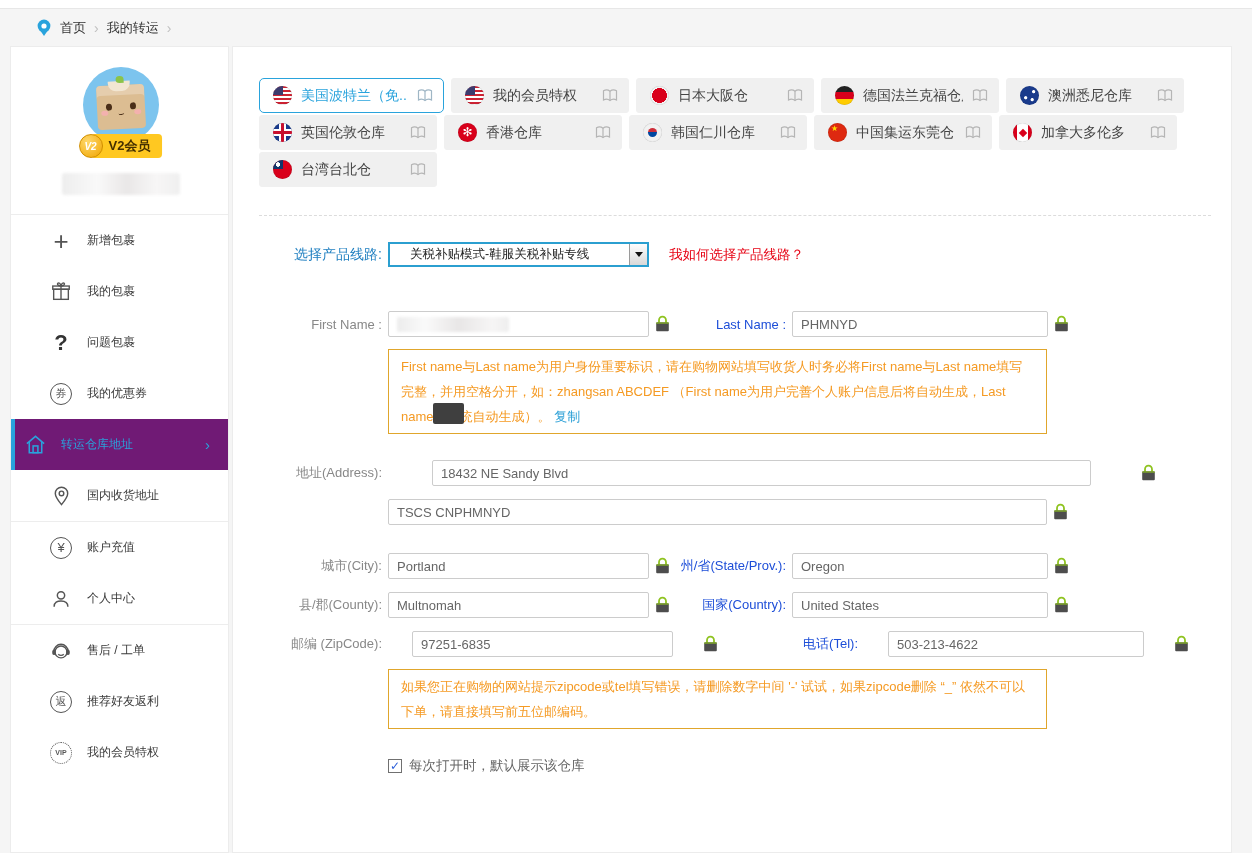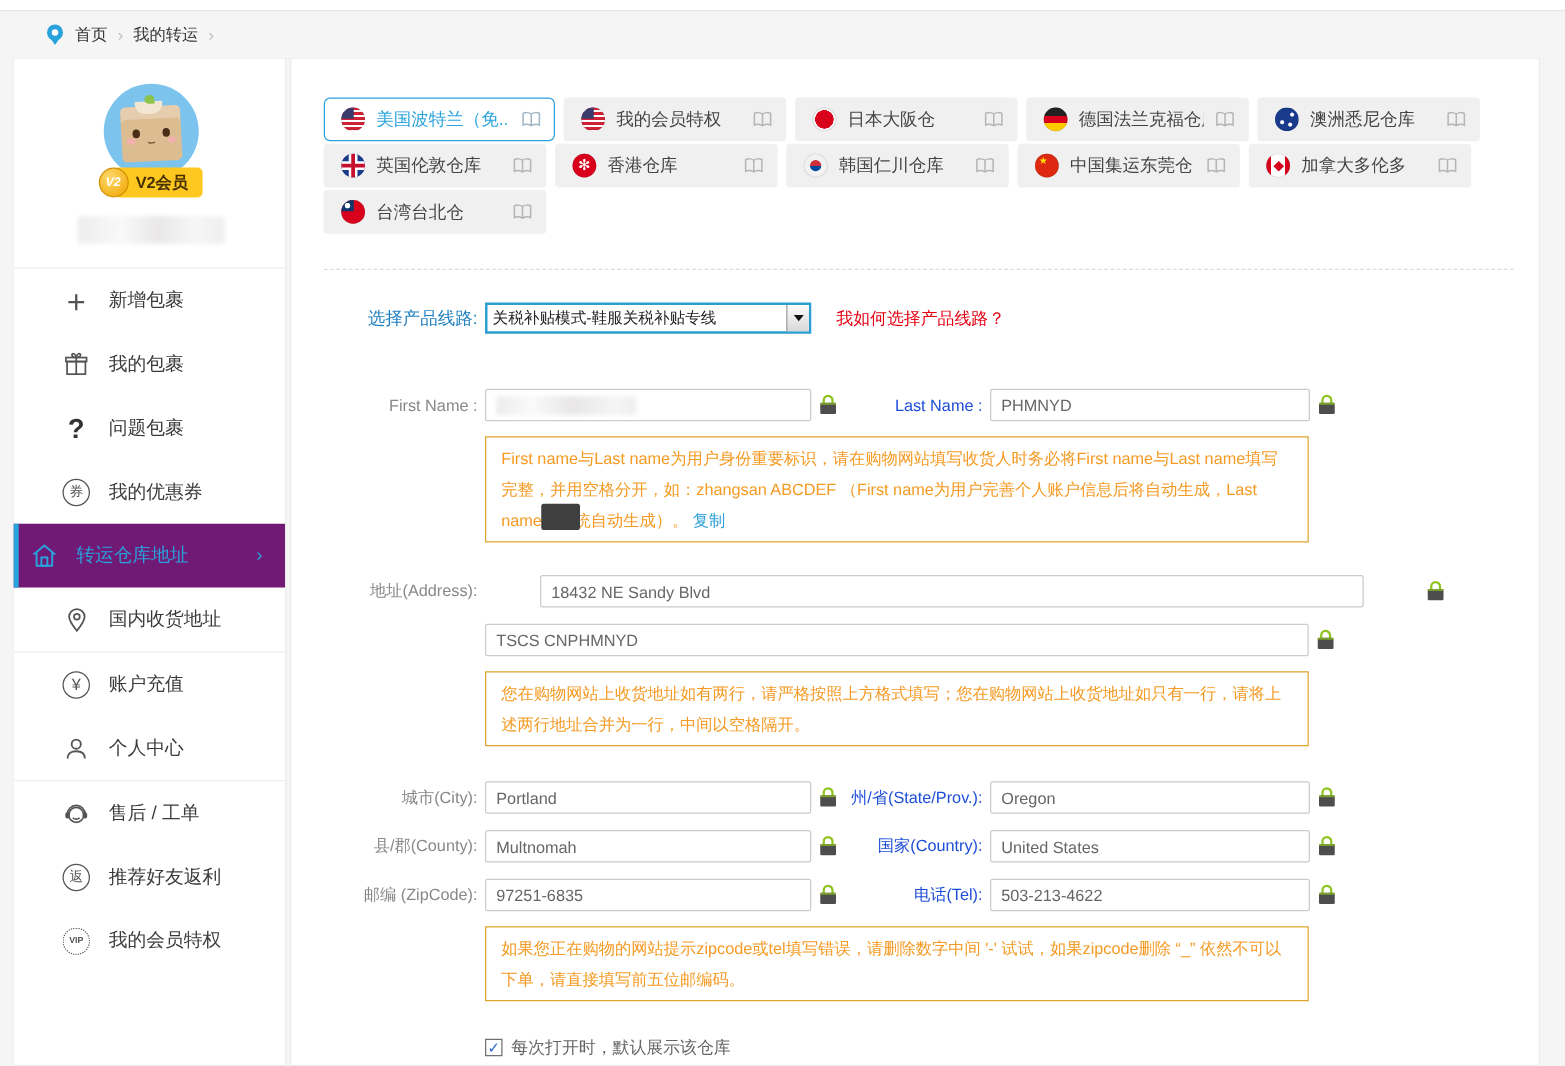--- a/index.html
+++ b/index.html
@@ -25,21 +25,21 @@
   .box-face .cheek.l{left:4px} .box-face .cheek.r{right:4px}
   .box-face .mouth { position:absolute; left:21px; top:26px; width:6px; height:4px; border-bottom:1.5px solid #4a2e18; border-radius:50%; }
   .vbadge { position:absolute; left:50%; top:87px; transform:translateX(-50%); display:flex; align-items:center; }
   .vbadge .pill { background:#ffc821; color:#463000; font-size:13px; font-weight:bold; padding:3px 12px 3px 18px; border-radius:4px; margin-left:-12px; white-space:nowrap; }
   .vbadge .medal { width:24px; height:24px; border-radius:50%; background:radial-gradient(circle at 35% 30%,#ffd86b,#f0a500); border:1px solid #d18f00; color:#fff; font-size:10px; font-weight:bold; font-style:italic; display:flex; align-items:center; justify-content:center; z-index:1; }
   .nameblur { position:absolute; left:50%; top:126px; transform:translateX(-50%); width:118px; height:22px; border-radius:3px;
     background:linear-gradient(90deg,#ededed,#f9f9f9 30%,#e9e7e7 55%,#f7f6f6 80%,#efefef); filter:blur(1.5px); }
   
   .menu { border-top:1px solid #ededed; }
   .mi { position:relative; height:51px; display:flex; align-items:center; padding-left:38px; gap:14px; cursor:pointer; }
-  .mi .lbl { font-size:15px; color:#3a3a3a; }
+  .mi .lbl { font-size:12px; color:#3a3a3a; }
   .mi.active { background:#701a75;padding-left:12px; }
   .mi.active::before { content:""; position:absolute; left:0; top:0; width:4px; height:100%; background:#29a3dc; }
   .mi.active .lbl { color:#29a3dc; }
   .mi .chev { position:absolute; right:18px; color:#29a3dc; font-size:15px; }
   .mi .micon { width:24px; display:flex; align-items:center; justify-content:center; flex:none; }
   .gl { font-size:24px; color:#555; font-weight:400; line-height:1; }
   .cicon { width:22px; height:22px; border:1.5px solid #555; border-radius:50%; display:flex; align-items:center; justify-content:center; font-size:11px; color:#555; }
   .cicon.vip { border-style:dotted; font-size:7px; font-weight:bold; }
   .mdiv { border-top:1px solid #ededed; }
   
@@ -72,21 +72,21 @@
   
   .dashline { width:952px; border-top:1px dashed #dcdcdc; margin-top:28px; }
   .frow { display:flex; align-items:center; }
   .flabel1 { width:129px; text-align:right; padding-right:6px; color:#888; font-size:13px; flex:none; }
   .flabel2 { width:116px; text-align:right; padding-right:6px; margin-left:6px; color:#1d4ed8; font-size:13px; flex:none; }
   .blue { color:#1f7fc0 !important; font-size:14px !important; }
   .inp { height:26px; border:1px solid #ccc; border-radius:2px; font-size:13px; color:#666; padding:0 8px; background:#fff; display:flex; align-items:center; }
   .w1 { width:261px; } .w2 { width:256px; } .wf { width:659px; }
   .copy { margin-left:6px; flex:none; cursor:pointer; }
   .sel { width:261px; height:25px; border:2px solid #2b9fd0; background:#fff; display:flex; align-items:center; cursor:pointer; }
-  .sel .sval { flex:1; font-size:12.5px; color:#222; padding-left:4px; white-space:nowrap; }
+  .sel .sval { flex:1; font-size:12.5px; color:#222; padding-left:20px; white-space:nowrap; }
   .sel .sbtn { width:18px; height:100%; border-left:1px solid #9a9a9a; background:linear-gradient(#fdfdfd,#d8d8d8); display:flex; align-items:center; justify-content:center; }
   .sel .sbtn::after { content:""; border:4px solid transparent; border-top:5px solid #111; margin-top:4px; }
   .redlink { color:#e60012; font-size:13.5px; margin-left:20px; cursor:pointer; }
   .notice { position:relative; margin-left:129px; width:659px; border:1px solid #e0a62c; color:#f59a23; font-size:13px; line-height:25px; padding:4px 12px; }
   .notice .cplink { color:#2a9fd6; cursor:pointer; }
   .darkbox { position:absolute; left:44px; top:53px; width:31px; height:21px; background:#3f3f3f; border-radius:2px; }
   .valblur { width:112px; height:15px; border-radius:2px;
     background:linear-gradient(90deg,#ececec,#fafafa 25%,#e8e6e6 55%,#f6f5f5 85%,#eee); filter:blur(1.6px); }
   .chkrow { display:flex; align-items:center; margin-left:129px; gap:7px; }
   .chk { width:14px; height:14px; border:1px solid #707070; background:#fff; display:flex; align-items:center; justify-content:center; font-size:12px; color:#2b5fd9; font-weight:bold; cursor:pointer; }
@@ -403,23 +403,20 @@
       </div>
     <span class="copy">
         <svg width="15" height="18" viewBox="0 0 15 18">
           <path d="M4 8V5.2a3.5 3.5 0 0 1 7 0V8" fill="none" stroke="#8fc320" stroke-width="1.8"></path>
           <rect x="1.2" y="7.2" width="12.6" height="9" rx="1" fill="#4d4d4d"></rect>
           <rect x="1.2" y="7.2" width="12.6" height="1.6" fill="#8fc320" opacity=".7"></rect>
         </svg>
       </span>
   </div>
 
-  <div class="notice" style="margin-top:12px;">
-    <span>您在购物网站上收货地址如有两行，请严格按照上方格式填写；您在购物网站上收货地址如只有一行，请将上述两行地址合并为一行，中间以空格隔开。</span>
-  </div>
 
   <div class="frow" style="margin-top:28px;">
     <span class="flabel1">城市(City):</span>
     <div class="inp w1">
         <span>Portland</span>
       </div>
     <span class="copy">
         <svg width="15" height="18" viewBox="0 0 15 18">
           <path d="M4 8V5.2a3.5 3.5 0 0 1 7 0V8" fill="none" stroke="#8fc320" stroke-width="1.8"></path>
           <rect x="1.2" y="7.2" width="12.6" height="9" rx="1" fill="#4d4d4d"></rect>
@@ -457,21 +454,21 @@
       </div>
     <span class="copy">
         <svg width="15" height="18" viewBox="0 0 15 18">
           <path d="M4 8V5.2a3.5 3.5 0 0 1 7 0V8" fill="none" stroke="#8fc320" stroke-width="1.8"></path>
           <rect x="1.2" y="7.2" width="12.6" height="9" rx="1" fill="#4d4d4d"></rect>
           <rect x="1.2" y="7.2" width="12.6" height="1.6" fill="#8fc320" opacity=".7"></rect>
         </svg>
       </span>
   </div>
 
-  <div class="frow" style="margin-top:13px;">
+  <div class="frow" style="margin-top:13px;gap:24px;">
     <span class="flabel1">邮编 (ZipCode):</span>
     <div class="inp w1">
         <span>97251-6835</span>
       </div>
     <span class="copy">
         <svg width="15" height="18" viewBox="0 0 15 18">
           <path d="M4 8V5.2a3.5 3.5 0 0 1 7 0V8" fill="none" stroke="#8fc320" stroke-width="1.8"></path>
           <rect x="1.2" y="7.2" width="12.6" height="9" rx="1" fill="#4d4d4d"></rect>
           <rect x="1.2" y="7.2" width="12.6" height="1.6" fill="#8fc320" opacity=".7"></rect>
         </svg>

